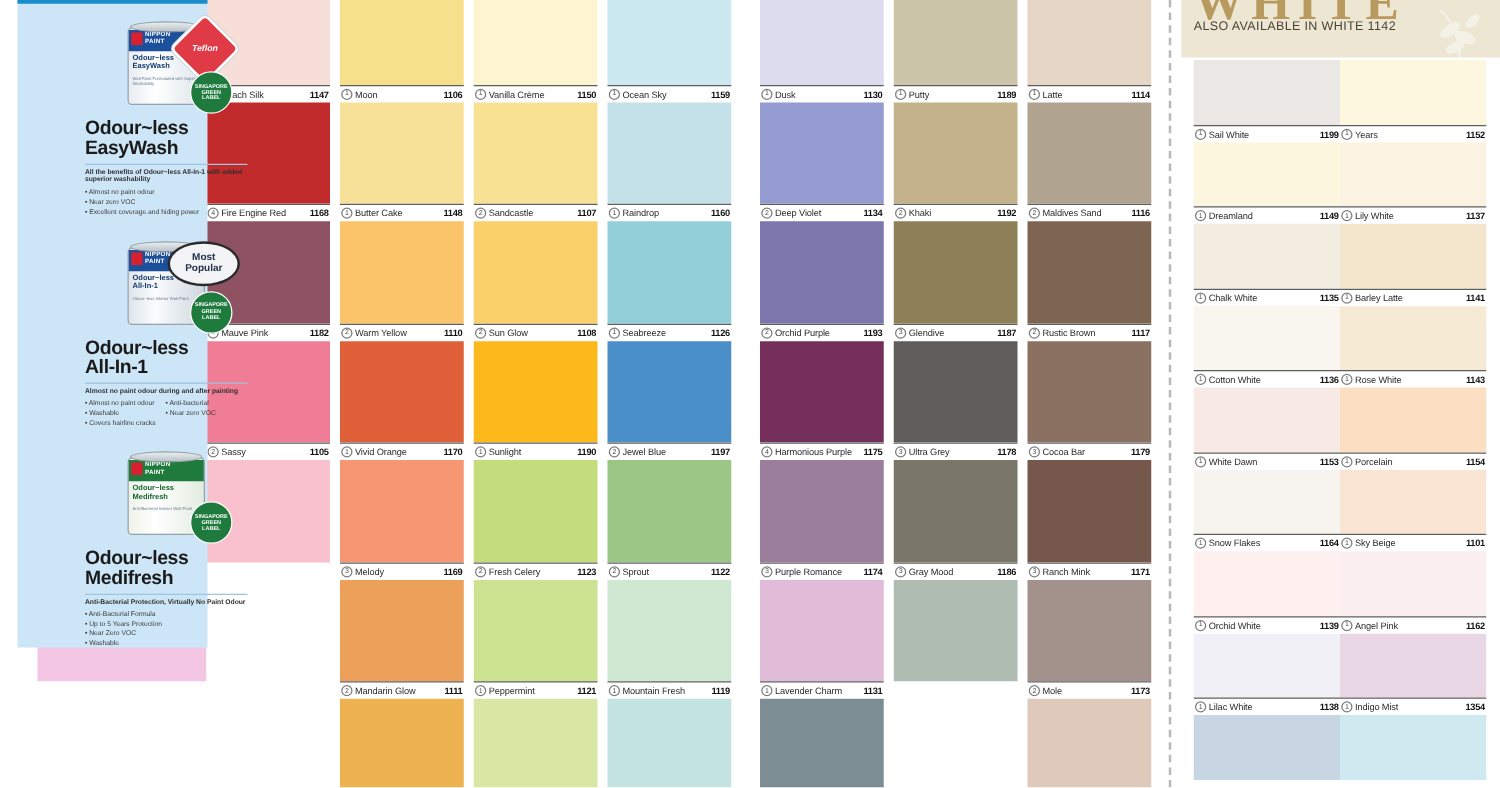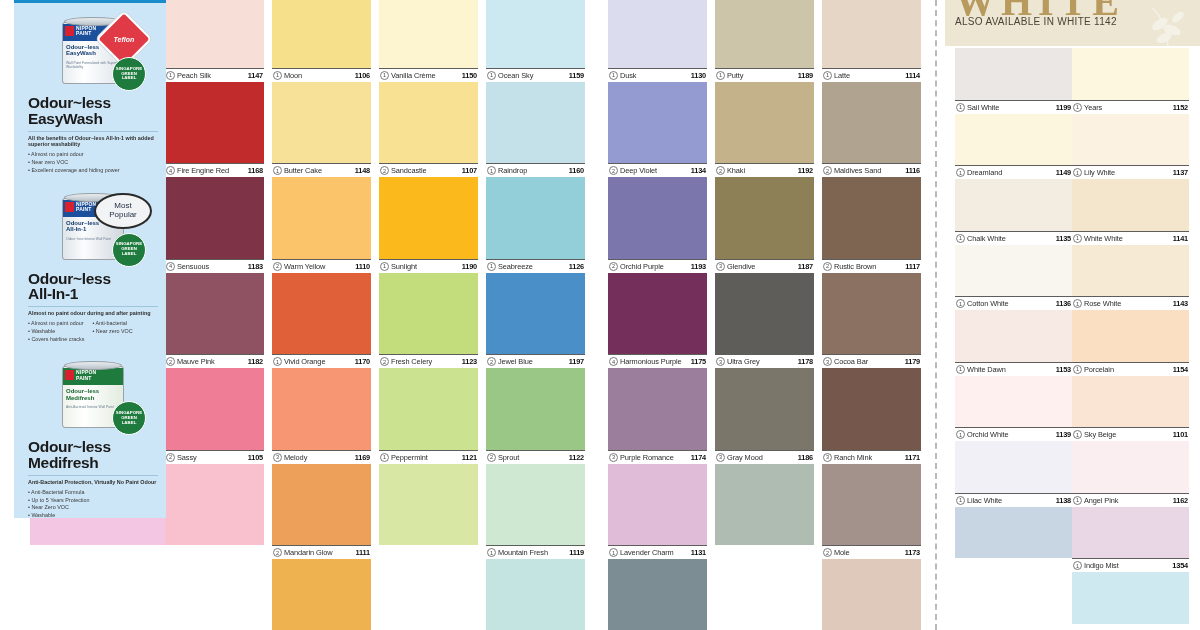--- a/index.html
+++ b/index.html
@@ -4,21 +4,21 @@
 <style>
   * { box-sizing: border-box; margin:0; padding:0; }
   html,body { width:1200px; height:630px; overflow:hidden; background:#ffffff;
     font-family:"Liberation Sans", sans-serif; }
 
   #page { position:relative; width:1200px; height:630px; background:#fff; overflow:hidden; }
 
   
   #sidebar { position:absolute; left:14px; top:0; width:152px; height:518px;
      background:#cde6f7; border-top:3px solid #1a8ccc; }
-  .prod { position:relative; width:100%; padding:6px 8px 4px 14px; }
+  .prod { position:relative; width:100%; padding:6px 8px 4px 14px;margin-left:40px; }
   .prod-imgrow { position:relative; height:84px; display:flex; align-items:center;
      justify-content:center; }
 
   
   .can { position:relative; width:62px; height:74px; }
   .can-body { position:absolute; left:0; top:8px; width:62px; height:62px; border-radius:3px/4px;
      border:1px solid #9aa3aa; }
   .can-lid { position:absolute; left:2px; top:3px; width:58px; height:9px; border-radius:50%;
      background:linear-gradient(#e9edf0,#b9c2c8); border:1px solid #97a0a7; }
   .can-band { position:absolute; left:1px; top:10px; width:60px; height:17px; }
@@ -34,21 +34,21 @@
   .badge-teflon { right:14px; top:10px; width:40px; height:40px; background:#e03a46;
      transform:rotate(45deg); border-radius:5px; border:2px solid #fff;
      box-shadow:0 0 0 1px #cfd8df; }
   .badge-teflon span { transform:rotate(-45deg); color:#fff; font-size:7px; font-weight:bold;
      font-style:italic; }
   .badge-green { right:12px; bottom:2px; width:34px; height:34px; background:#1f7a3d;
      color:#fff; font-size:4.4px; font-weight:bold; line-height:1.1; padding:5px;
      border:1px solid #fff; }
   .badge-pop { right:6px; top:8px; width:58px; height:36px; border-radius:50%;
      background:#f2f3f4; border:2px solid #2a2a2a; color:#23324a; font-size:8px;
-     font-weight:normal; line-height:1.05; display:flex; align-items:center; justify-content:center; }
+     font-weight:bold; line-height:1.05; display:flex; align-items:center; justify-content:center; }
 
   .prod-title { font-size:15.5px; font-weight:bold; color:#1a1a1a; line-height:1.02;
      letter-spacing:-.3px; margin-top:2px; }
   .prod-rule { border-top:1px solid #9fc4dd; margin:4px 0 3px 0; }
   .prod-tag { font-size:5.4px; color:#2f2f2f; line-height:1.25; font-weight:bold; }
   .prod-bullets { margin-top:3px; font-size:5.4px; color:#3a3a3a; line-height:1.45; }
   .bcols { display:flex; gap:8px; }
 
   
   #grid { position:absolute; left:0; top:0; width:1200px; height:630px; }
@@ -108,28 +108,20 @@
         </div>
         <div class="cell">
           <div class="sw" style="background: rgb(193, 43, 43); height: 81.5px;"></div>
           <div class="lbl">
             <span class="num-c">4</span>
             <span class="nm">Fire Engine Red</span>
             <span class="cd">1168</span>
           </div>
         </div>
         <div class="cell">
-          <div class="sw" style="background: rgb(126, 51, 70); height: 81.5px;"></div>
-          <div class="lbl">
-            <span class="num-c">4</span>
-            <span class="nm">Sensuous</span>
-            <span class="cd">1183</span>
-          </div>
-        </div>
-        <div class="cell">
           <div class="sw" style="background: rgb(143, 82, 99); height: 81.5px;"></div>
           <div class="lbl">
             <span class="num-c">2</span>
             <span class="nm">Mauve Pink</span>
             <span class="cd">1182</span>
           </div>
         </div>
         <div class="cell">
           <div class="sw" style="background: rgb(239, 125, 149); height: 81.5px;"></div>
           <div class="lbl">
@@ -203,20 +195,28 @@
             <span class="nm">Vanilla Crème</span>
             <span class="cd">1150</span>
           </div>
         </div>
         <div class="cell">
           <div class="sw" style="background: rgb(248, 225, 147); height: 81.5px;"></div>
           <div class="lbl">
             <span class="num-c">2</span>
             <span class="nm">Sandcastle</span>
             <span class="cd">1107</span>
+          </div>
+        </div>
+        <div class="cell">
+          <div class="sw" style="background: rgb(250, 208, 106); height: 81.5px;"></div>
+          <div class="lbl">
+            <span class="num-c">2</span>
+            <span class="nm">Sun Glow</span>
+            <span class="cd">1108</span>
           </div>
         </div>
         <div class="cell">
           <div class="sw" style="background: rgb(251, 185, 28); height: 81.5px;"></div>
           <div class="lbl">
             <span class="num-c">1</span>
             <span class="nm">Sunlight</span>
             <span class="cd">1190</span>
           </div>
         </div>
@@ -496,20 +496,28 @@
           </div>
           <div>
             <div class="sw" style="background: rgb(247, 233, 227); height: 51.5px;"></div>
             <div class="wlbl">
               <span class="num-c">1</span>
               <span class="nm">White Dawn</span>
               <span class="cd">1153</span>
             </div>
           </div>
           <div>
+            <div class="sw" style="background: rgb(247, 243, 239); height: 51.5px;"></div>
+            <div class="wlbl">
+              <span class="num-c">1</span>
+              <span class="nm">Snow Flakes</span>
+              <span class="cd">1164</span>
+            </div>
+          </div>
+          <div>
             <div class="sw" style="background: rgb(253, 240, 238); height: 51.5px;"></div>
             <div class="wlbl">
               <span class="num-c">1</span>
               <span class="nm">Orchid White</span>
               <span class="cd">1139</span>
             </div>
           </div>
           <div>
             <div class="sw" style="background: rgb(241, 240, 247); height: 51.5px;"></div>
             <div class="wlbl">
@@ -536,21 +544,21 @@
             <div class="wlbl">
               <span class="num-c">1</span>
               <span class="nm">Lily White</span>
               <span class="cd">1137</span>
             </div>
           </div>
           <div>
             <div class="sw" style="background: rgb(244, 230, 205); height: 51.5px;"></div>
             <div class="wlbl">
               <span class="num-c">1</span>
-              <span class="nm">White White</span>
+              <span class="nm">Barley Latte</span>
               <span class="cd">1141</span>
             </div>
           </div>
           <div>
             <div class="sw" style="background: rgb(247, 234, 213); height: 51.5px;"></div>
             <div class="wlbl">
               <span class="num-c">1</span>
               <span class="nm">Rose White</span>
               <span class="cd">1143</span>
             </div>

